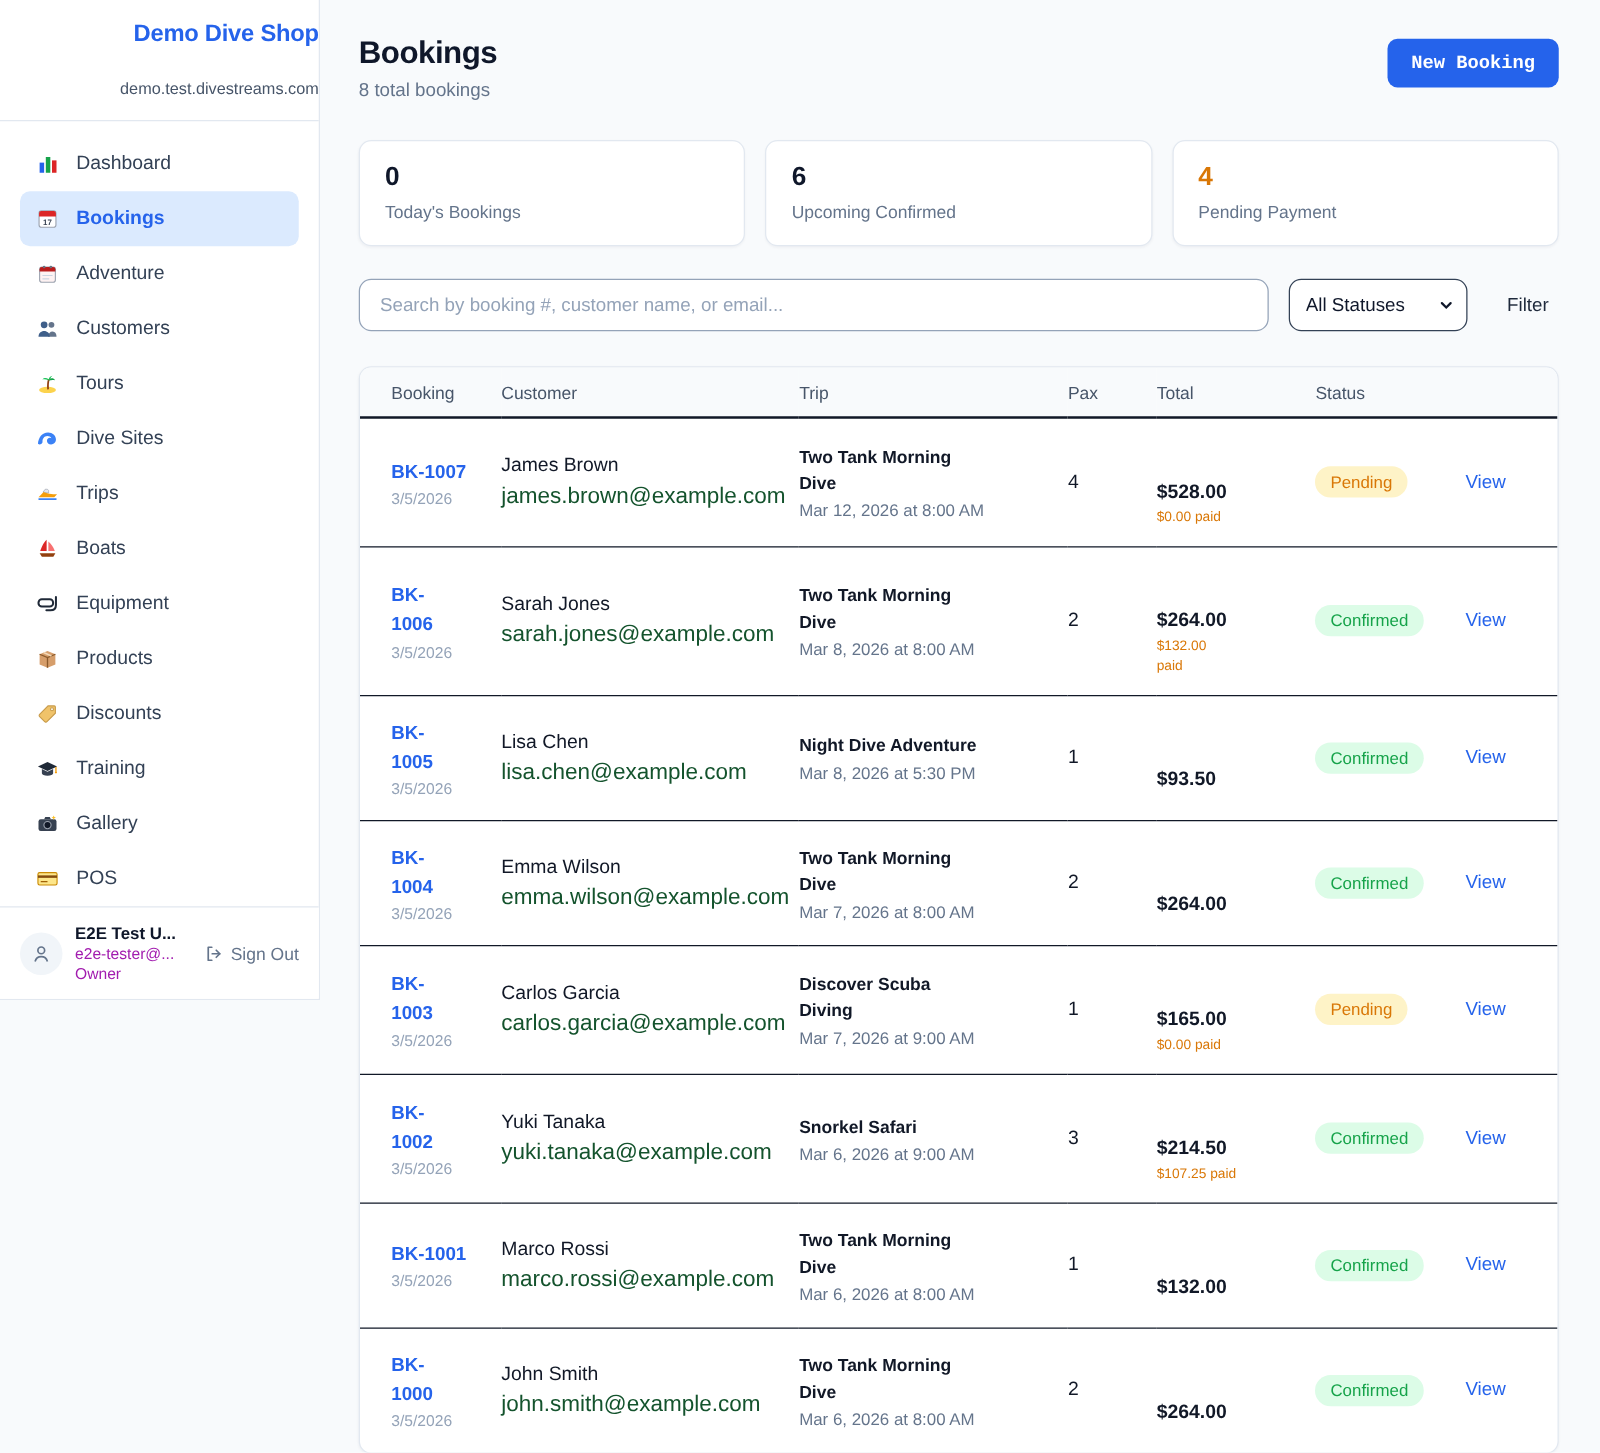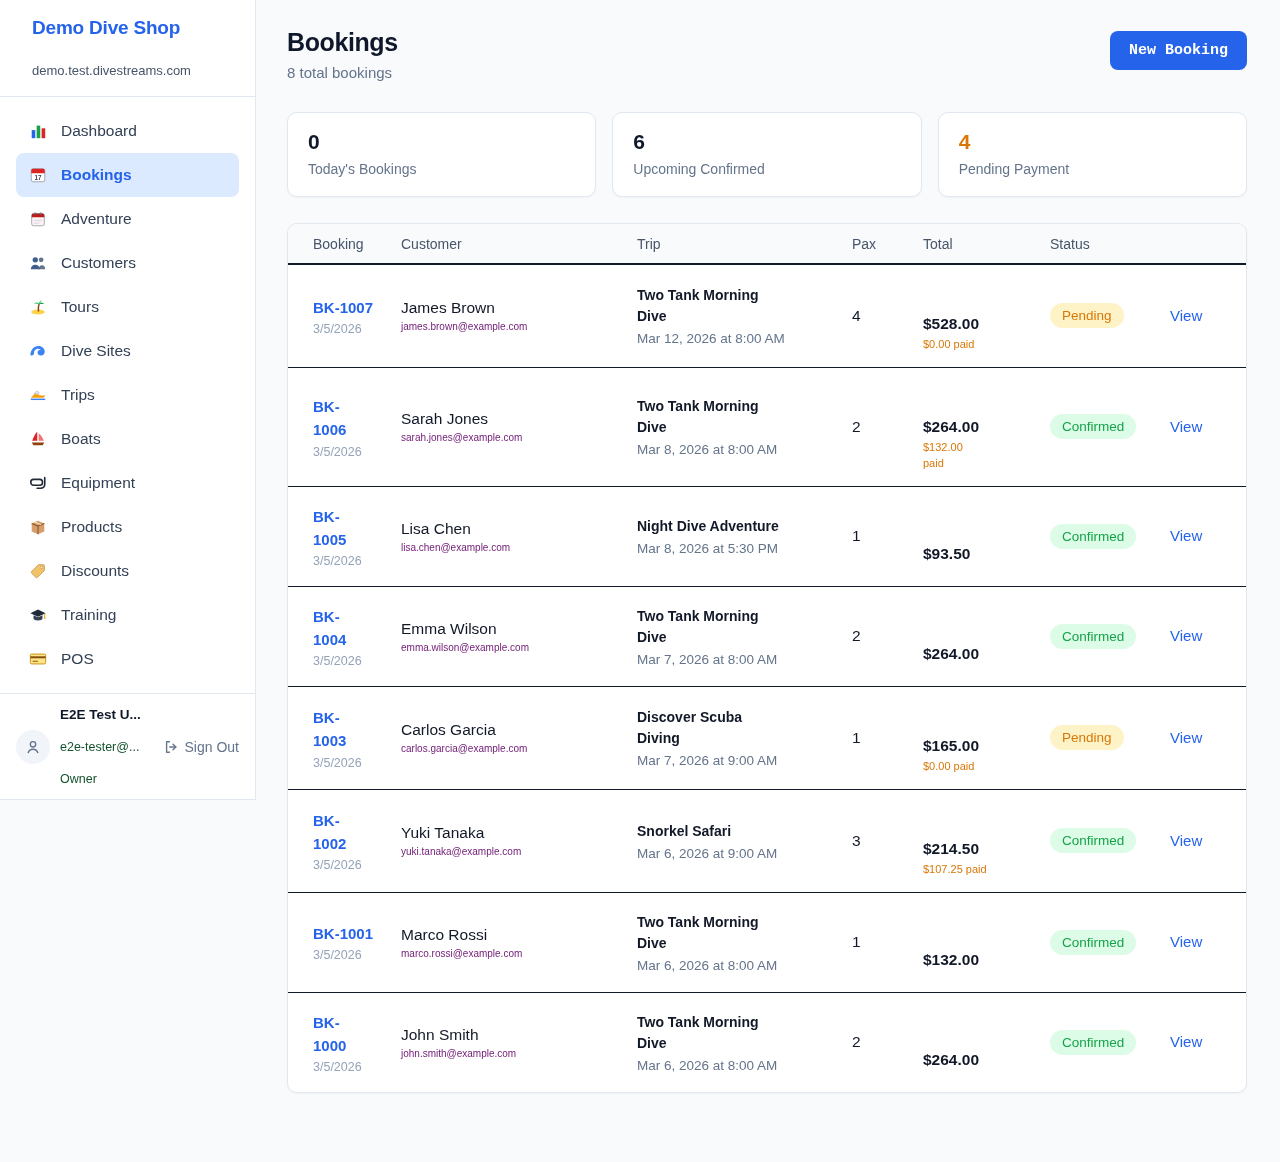--- a/index.html
+++ b/index.html
@@ -1,34 +1,34 @@
 <!DOCTYPE html>
 <html><head>
 <meta charset="utf-8">
 <style>
   * { margin:0; padding:0; box-sizing:border-box; }
   html,body { width:1280px; height:1162px; font-family:"Liberation Sans", sans-serif; background:#f8fafc; color:#0f172a; overflow:hidden; }
 
   
   .sidebar { position:absolute; left:0; top:0; width:256px; height:800px; background:#fff;
              border-right:1px solid #e2e8f0; border-bottom:1px solid #e2e8f0; }
-  .sb-head { padding:17px 32px 18px; border-bottom:1px solid #e2e8f0; }
+  .sb-head { padding:17px 0 18px; border-bottom:1px solid #e2e8f0;text-align:right; }
   .shop-name { font-size:19px; font-weight:bold; color:#2563eb; letter-spacing:-0.2px; }
   .shop-domain { font-size:13px; color:#475569; margin-top:24px; }
   .nav { padding:12px 16px; }
   .nav-item { height:44px; display:flex; align-items:center; gap:13px; padding:0 12px;
               border-radius:8px; font-size:15.5px; color:#334155; cursor:pointer; }
   .nav-item.active { background:#dbeafe; color:#2563eb; font-weight:bold; }
   .nav-icon { width:20px; display:flex; align-items:center; justify-content:center; flex:0 0 20px; }
   .sb-user { position:absolute; bottom:0; left:0; right:0; border-top:1px solid #e2e8f0;
              padding:13px 16px; display:flex; align-items:center; gap:10px; background:#fff; }
   .avatar { width:34px; height:34px; border-radius:50%; background:#f1f5f9; display:flex;
             align-items:center; justify-content:center; flex:0 0 34px; }
   .u-name { font-size:13.5px; font-weight:bold; color:#0f172a; }
-  .u-sub { font-size:12.5px; color:#14532d; margin-top:18px; }
+  .u-sub { font-size:12.5px; color:#a21caf; margin-top:2px; }
   .signout { margin-left:auto; display:flex; align-items:center; gap:6px; color:#64748b;
              font-size:14px; cursor:pointer; white-space:nowrap; }
 
   
   .main { margin-left:256px; padding:28px 33px 0 31px; }
   .page-head { display:flex; justify-content:space-between; align-items:flex-start; }
   .page-title { font-size:25px; font-weight:bold; color:#0f172a; letter-spacing:-0.4px; }
   .page-sub { font-size:15px; color:#64748b; margin-top:7px; }
   .btn-primary { background:#2563eb; color:#fff; border:none; border-radius:8px;
                  padding:11px 19px; font-size:15px; font-weight:bold; font-family:Liberation Mono, monospace; cursor:pointer; margin-top:3px; }
@@ -56,21 +56,21 @@
   table { width:100%; border-collapse:collapse; }
   thead th { text-align:left; font-size:14px; font-weight:normal; color:#475569; background:#f8fafc;
              padding:12px 8px 11px 0; border-bottom:2px solid #111827; }
   thead th:first-child, tbody td:first-child { padding-left:25px; }
   tbody tr { height:100px; }
   tbody tr + tr td { border-top:1px solid #111827; }
   tbody td { vertical-align:middle; padding:14px 8px 14px 0; }
   .bid { color:#2563eb; font-size:15px; font-weight:bold; line-height:1.55; text-decoration:none; cursor:pointer; display:inline-block; }
   .bdate { font-size:12.5px; color:#94a3b8; margin-top:3px; }
   .cname { font-size:15.5px; color:#111827; }
-  .cemail { font-size:10px; color:#701a75; margin-top:4px; }
+  .cemail { font-size:18px; color:#14532d; margin-top:4px; }
   .tname { font-size:14px; font-weight:bold; color:#111827; line-height:1.5; }
   .ttime { font-size:13.5px; color:#64748b; margin-top:4px; }
   .c-pax { font-size:15.5px; color:#111827; }
   .amt { font-size:15.5px; font-weight:bold; color:#111827;margin-top:36px; }
   .paid { font-size:11px; margin-top:4px; line-height:1.45; }
   .badge { display:inline-block; padding:5px 12px; border-radius:999px; font-size:13.5px; }
   .view { color:#2563eb; font-size:15px; cursor:pointer; text-decoration:none; }
 </style>
 </head>
 <body>
@@ -199,20 +199,31 @@
             <path d="M5 10.2V14c0 1.2 2.2 2.2 5 2.2s5-1 5-2.2v-3.8l-5 2.4z" fill="#374151"></path>
             <path d="M17.5 8.5v4" stroke="#f59e0b" stroke-width="1.2"></path>
             <circle cx="17.5" cy="13.2" r="1" fill="#f59e0b"></circle>
           </svg>
         </span>
         <span>Training</span>
       </div>
       <div class="nav-item">
         <span class="nav-icon">
           <svg viewBox="0 0 20 20" width="18" height="18">
+            <rect x="2" y="6" width="16" height="10.5" rx="2" fill="#374151"></rect>
+            <path d="M7 6l1-2h4l1 2z" fill="#374151"></path>
+            <circle cx="10" cy="11.2" r="3.2" fill="#111827" stroke="#9ca3af"></circle>
+            <path d="M15.5 2.6l.6 1.4 1.4.6-1.4.6-.6 1.4-.6-1.4-1.4-.6 1.4-.6z" fill="#fbbf24"></path>
+          </svg>
+        </span>
+        <span>Gallery</span>
+      </div>
+      <div class="nav-item">
+        <span class="nav-icon">
+          <svg viewBox="0 0 20 20" width="18" height="18">
             <rect x="1.5" y="4.5" width="17" height="11" rx="1.5" fill="#fde68a" stroke="#ca8a04"></rect>
             <rect x="1.5" y="7" width="17" height="2.2" fill="#854d0e"></rect>
             <path d="M4 12.5h6" stroke="#a16207" stroke-width="1.2"></path>
           </svg>
         </span>
         <span>POS</span>
       </div>
     </div>
   <div class="sb-user">
     <div class="avatar">
@@ -254,20 +265,32 @@
       <div class="stat-card">
         <div class="stat-value" style="color: rgb(15, 23, 42);">6</div>
         <div class="stat-label">Upcoming Confirmed</div>
       </div>
       <div class="stat-card">
         <div class="stat-value" style="color: rgb(217, 119, 6);">4</div>
         <div class="stat-label">Pending Payment</div>
       </div>
     </div>
 
+  <div class="filter-row">
+    <input class="search-input" type="text" placeholder="Search by booking #, customer name, or email..." style="">
+    <div class="select-wrap">
+      <select class="status-select">
+        <option>All Statuses</option>
+      </select>
+      <svg class="select-chevron" viewBox="0 0 12 12" width="12" height="12" fill="none" stroke="#0f172a" stroke-width="1.8" stroke-linecap="round">
+          <path d="M2.5 4.5L6 8l3.5-3.5"></path>
+        </svg>
+    </div>
+    <div class="filter-label">Filter</div>
+  </div>
 
   <div class="table-card">
     <table>
       <colgroup>
         <col style="width:113px">
           <col style="width:236px">
           <col style="width:215px">
         <col style="width:71px">
           <col style="width:127px">
           <col style="width:120px">

